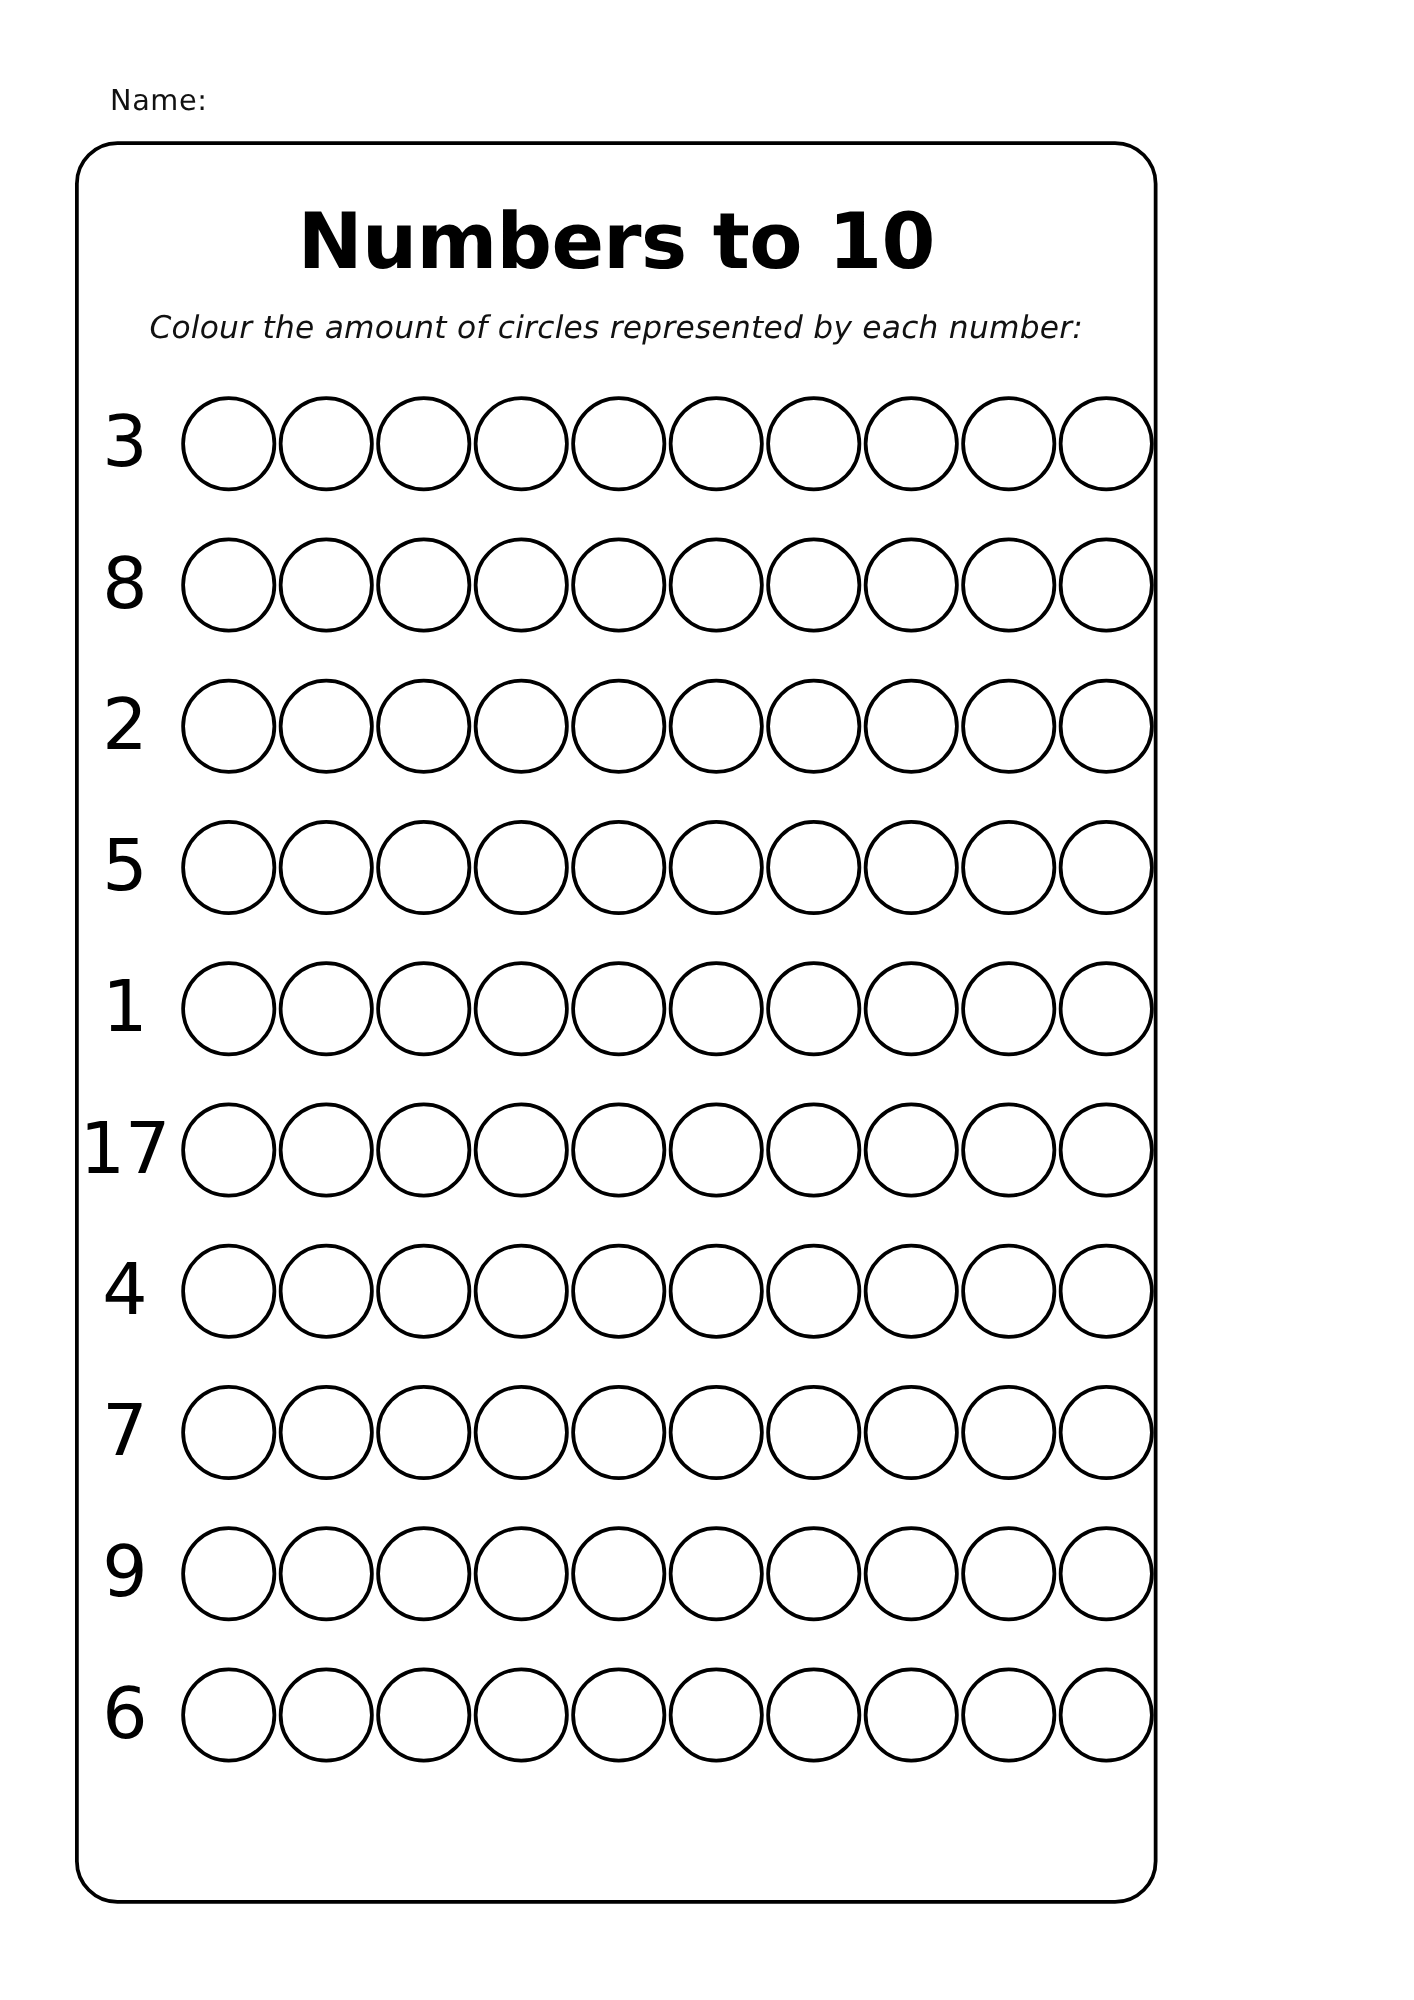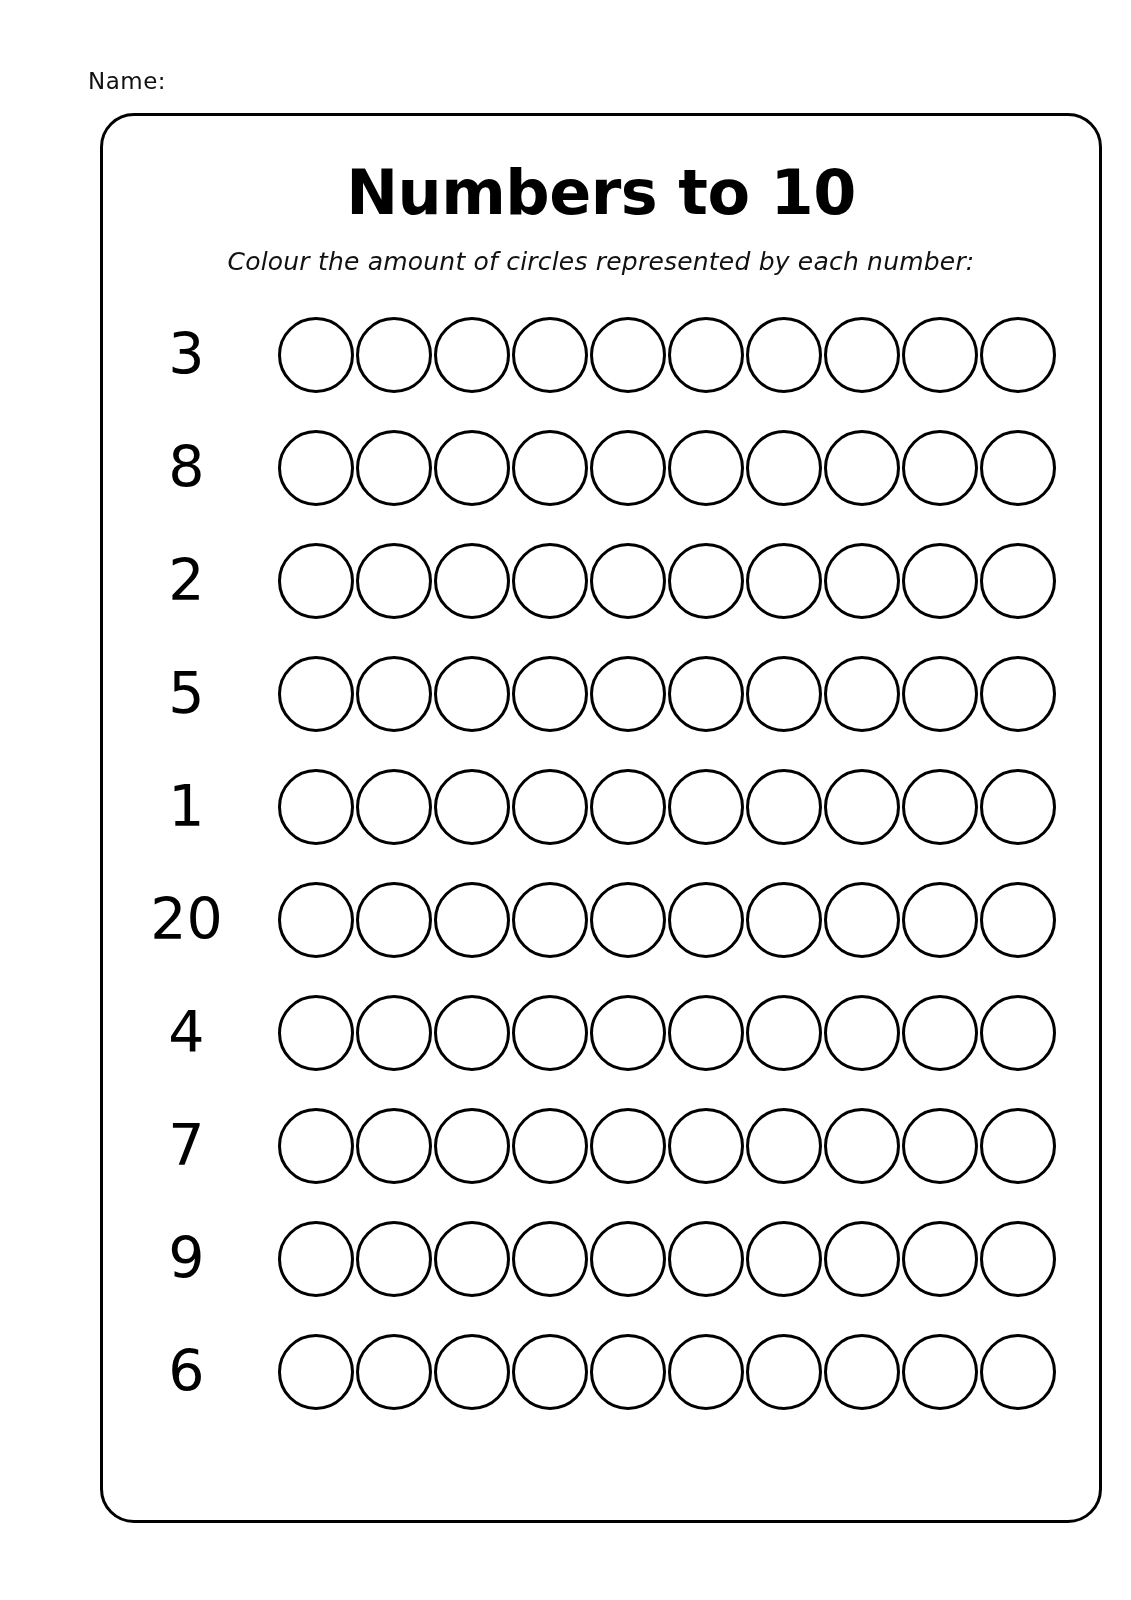--- a/index.html
+++ b/index.html
@@ -32,26 +32,25 @@
     font-size: 23px;
     letter-spacing: 0.5px;
     color: #111111;
   }
 
   
   .frame {
     position: absolute;
     left: 60px;
     top: 113px;
-    width: 1002px;
+    width: 866px;
     height: 1410px;
     border: 3.5px solid #000000;
     border-radius: 34px;
     box-sizing: border-box;
-    margin-left: 40px;
   }
 
   .title {
     position: absolute;
     left: 0;
     right: 0;
     top: 40px;
     text-align: center;
     font-family: "DejaVu Sans", sans-serif;
     font-size: 62px;
@@ -199,21 +198,21 @@
             <div class="circle"></div>
             <div class="circle"></div>
             <div class="circle"></div>
             <div class="circle"></div>
             <div class="circle"></div>
             <div class="circle"></div>
             <div class="circle"></div>
           </div>
         </div>
         <div class="row">
-          <div class="row-number">20</div>
+          <div class="row-number">17</div>
           <div class="circles">
             <div class="circle"></div>
             <div class="circle"></div>
             <div class="circle"></div>
             <div class="circle"></div>
             <div class="circle"></div>
             <div class="circle"></div>
             <div class="circle"></div>
             <div class="circle"></div>
             <div class="circle"></div>

